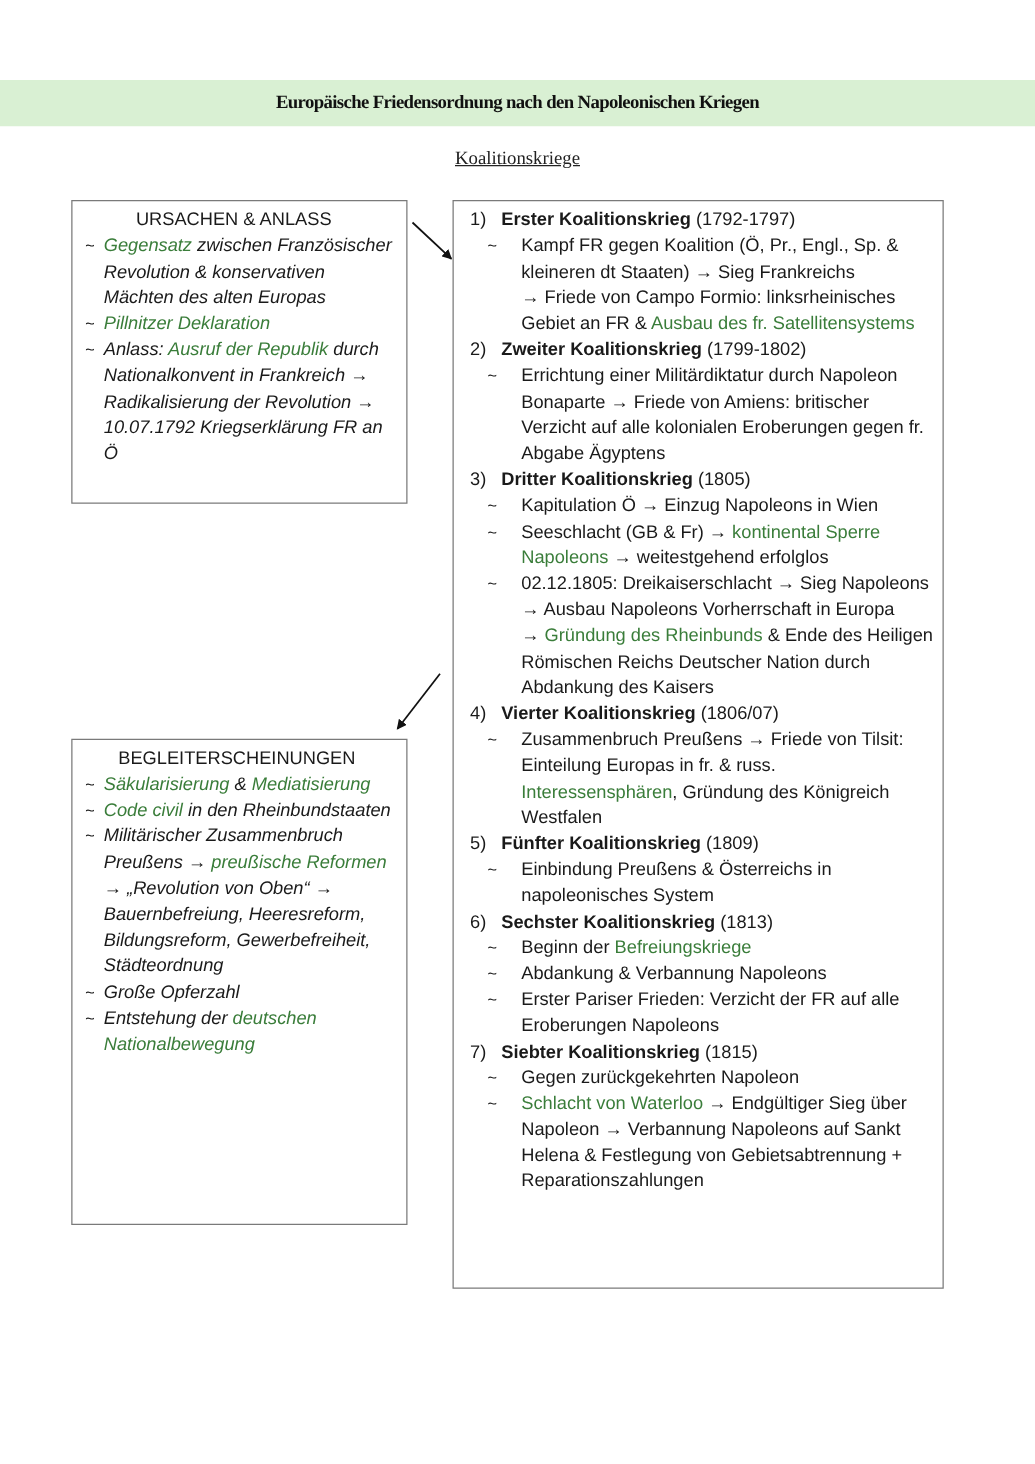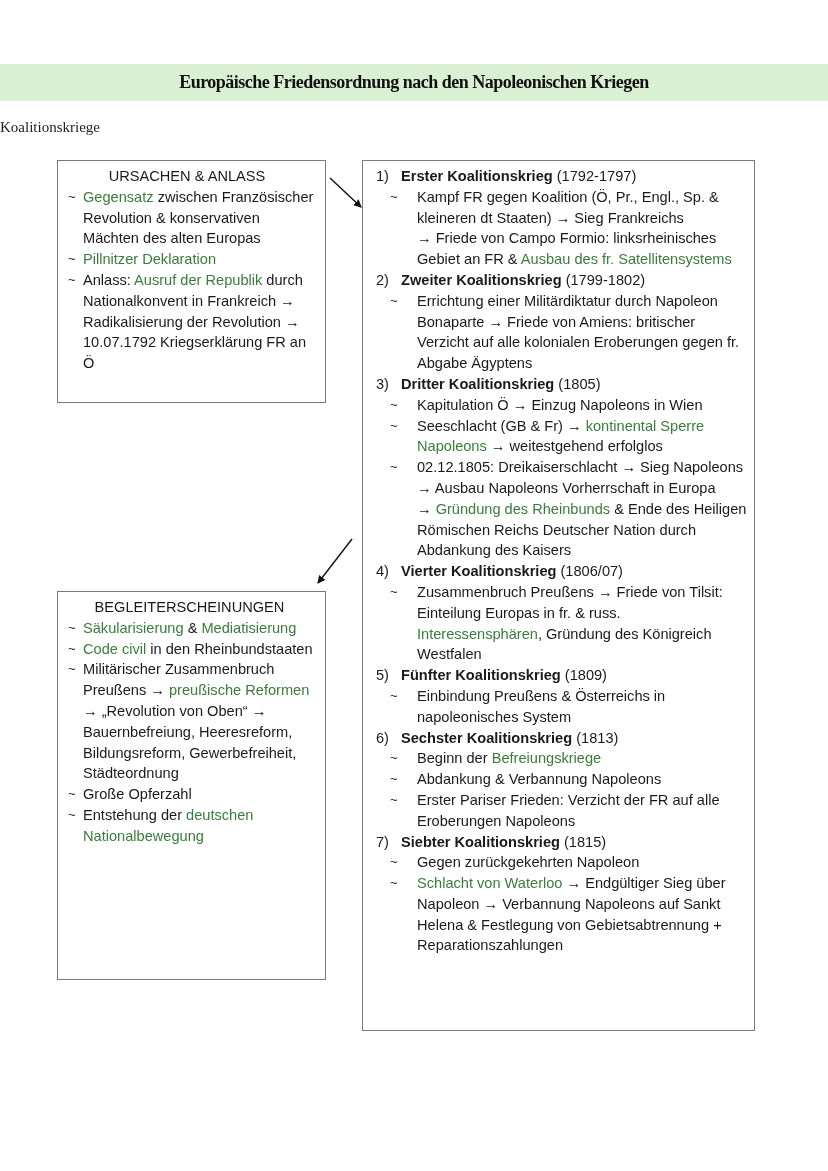--- a/index.html
+++ b/index.html
@@ -6,36 +6,36 @@
   body {
     width:828px; height:1171px; background:#ffffff; position:relative; overflow:hidden;
     font-family:"Liberation Sans", "DejaVu Sans", sans-serif; color:#1a1a1a;
   }
   .banner {
     position:absolute; left:0; top:64px; width:828px; height:37px;
     background:#d9f0d3; display:flex; align-items:center; justify-content:center;
   }
   .banner-title {
     font-family:"Liberation Serif", "DejaVu Serif", serif; font-weight:bold;
-    font-size:18px; letter-spacing:-0.5px; color:#111;
+    font-size:15px; letter-spacing:-0.5px; color:#111;
   }
   .subtitle {
-    position:absolute; left:0; width:828px; top:119px; 
+    position:absolute; left:0; width:828px; top:119px; text-align:center;
     font-family:"Liberation Serif", "DejaVu Serif", serif; font-size:15px;
-    color:#222;
+    text-decoration:underline; color:#222;
   }
   .box {
     position:absolute; border:1.3px solid #7a7a7a; box-sizing:border-box;
     font-size:14.6px; line-height:20.8px;
   }
   .box-title { text-align:center; }
   .g { color:#3a7d3a; }
   b { font-weight:bold; }
   ul.tl { list-style:none; margin:0; padding:0; }
-  ul.tl li { position:relative; padding-left:25px; }
+  ul.tl li { position:relative; padding-left:25px;font-style:italic; }
   ul.tl li::before { content:"~"; position:absolute; left:10px; top:0; font-size:13px; }
   .v-item { position:relative; padding-left:38px; }
   .v-num { position:absolute; left:13px; top:0; }
   .v-sub { list-style:none; margin:0; padding:0; }
   .v-sub li { position:relative; padding-left:54px; }
   .v-sub li::before { content:"~"; position:absolute; left:27px; top:0; font-size:13px; }
   svg.arrows { position:absolute; left:0; top:0; }
 </style>
 </head>
 <body>

